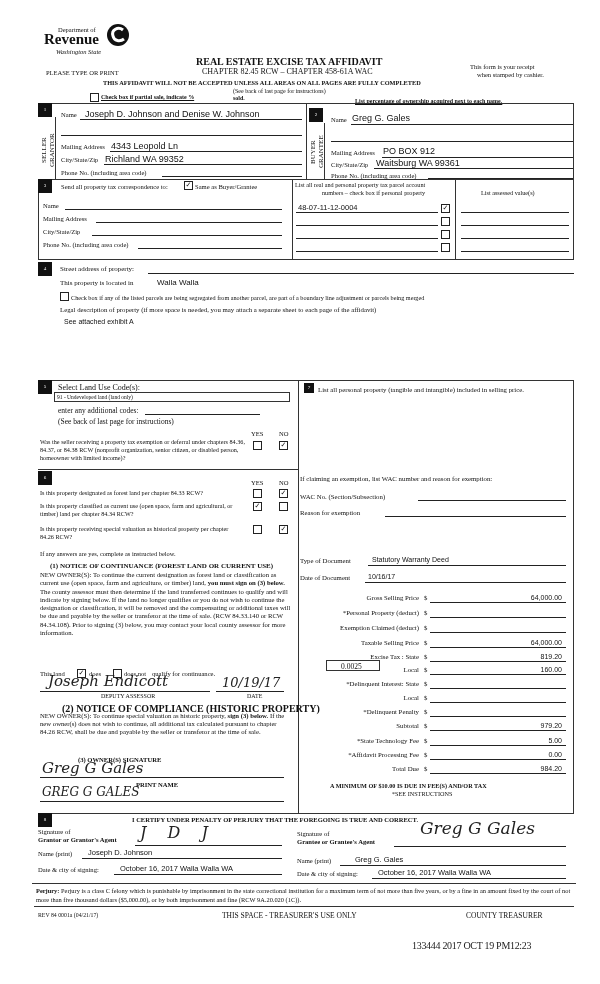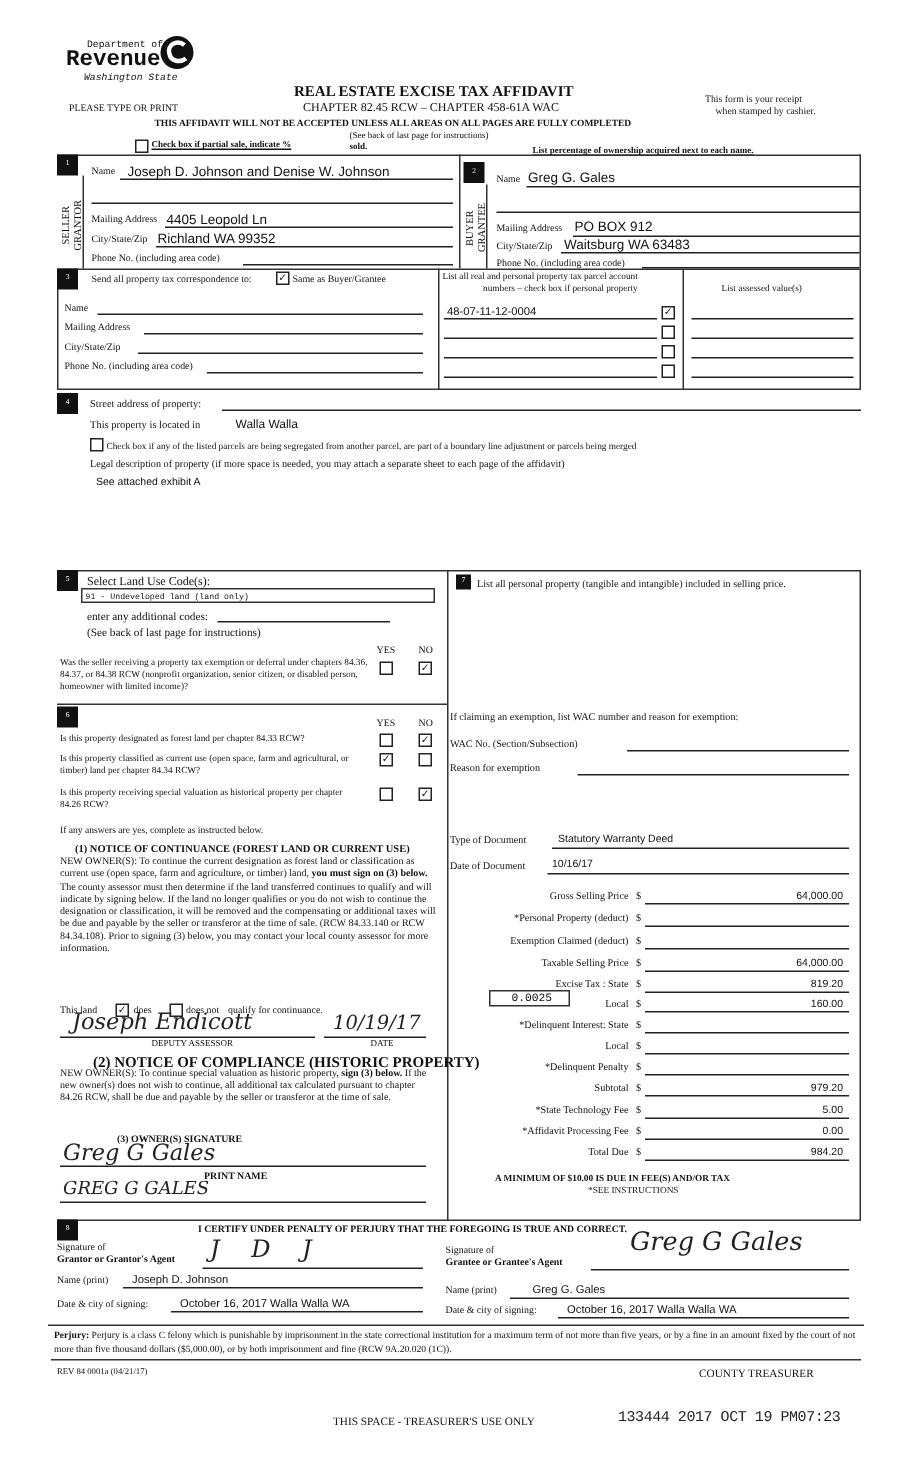--- a/index.html
+++ b/index.html
@@ -1,19 +1,19 @@
 <!DOCTYPE html>
 <html><head>
 <meta charset="utf-8">
 <style>
   * { box-sizing: border-box; margin: 0; padding: 0; }
   html, body { width: 600px; height: 984px; background: #fff; overflow: hidden; }
   body { position: relative; font-family: "Liberation Serif", serif; color: #111; font-size: 7px; }
   .abs { position: absolute; }
-  .sans { font-family: Liberation Mono, monospace; text-align: center; }
+  .sans { font-family: Liberation Serif, serif; text-align: center; }
   .bold { font-weight: bold; }
   .badge { position: absolute; background: #111; color: #fff; font-size: 5px; text-align: center; line-height: 13px; width: 14px; height: 14px; font-family: "Liberation Serif", serif; }
   .line { position: absolute; border-bottom: 1px solid #222; }
   .filled { font-family: "Liberation Sans", sans-serif; font-size: 9px; color: #111; position: absolute; white-space: nowrap; }
   .lbl { position: absolute; white-space: nowrap; font-size: 6.6px; }
   .cb { position: absolute; width: 9px; height: 9px; border: 1px solid #222; background: #fff; font-size: 7px; line-height: 7px; text-align: center; font-family: "DejaVu Sans", sans-serif; }
   .box { position: absolute; border: 1px solid #333; }
   .vtext { position: absolute; writing-mode: vertical-rl; transform: rotate(180deg); font-size: 7px; text-align: center; line-height: 8px; }
   .val { position: absolute; font-family: "Liberation Sans", sans-serif; font-size: 7px; text-align: right; white-space: nowrap; }
   .sig { position: absolute; font-family: "DejaVu Serif", serif; font-style: italic; color: #222; white-space: nowrap; }
@@ -51,21 +51,21 @@
 <div class="vtext" style="left:40px;top:128px;height:44px;">
   <span>SELLER</span><br>
   <span>GRANTOR</span>
 </div>
 <div class="lbl" style="left:61px;top:111px;">Name</div>
 <div class="line" style="left:80px;top:119px;width:222px;"></div>
 <div class="filled" style="left:85px;top:109px;">Joseph D. Johnson and Denise W. Johnson</div>
 <div class="line" style="left:61px;top:135px;width:241px;"></div>
 <div class="lbl" style="left:61px;top:143px;">Mailing Address</div>
 <div class="line" style="left:110px;top:151px;width:192px;"></div>
-<div class="filled" style="left:111px;top:141px;">4405 Leopold Ln</div>
+<div class="filled" style="left:111px;top:141px;">4343 Leopold Ln</div>
 <div class="lbl" style="left:61px;top:156px;">City/State/Zip</div>
 <div class="line" style="left:104px;top:164px;width:198px;"></div>
 <div class="filled" style="left:105px;top:154px;">Richland WA 99352</div>
 <div class="lbl" style="left:61px;top:169px;">Phone No. (including area code)</div>
 <div class="line" style="left:162px;top:176px;width:140px;"></div>
 
 <div class="badge" style="left:309px;top:108px;">2</div>
 <div class="box" style="left:306px;top:123px;width:19px;height:56px;border-width:0 1px 0 0;"></div>
 <div class="vtext" style="left:309px;top:130px;height:44px;">
   <span>BUYER</span><br>
@@ -73,21 +73,21 @@
 </div>
 <div class="lbl" style="left:331px;top:116px;">Name</div>
 <div class="line" style="left:351px;top:124px;width:222px;"></div>
 <div class="filled" style="left:352px;top:113px;">Greg G. Gales</div>
 <div class="line" style="left:331px;top:141px;width:242px;"></div>
 <div class="lbl" style="left:331px;top:149px;">Mailing Address</div>
 <div class="line" style="left:382px;top:157px;width:191px;"></div>
 <div class="filled" style="left:383px;top:146px;">PO BOX 912</div>
 <div class="lbl" style="left:331px;top:161px;">City/State/Zip</div>
 <div class="line" style="left:374px;top:168px;width:199px;"></div>
-<div class="filled" style="left:376px;top:158px;">Waitsburg WA 63483</div>
+<div class="filled" style="left:376px;top:158px;">Waitsburg WA 99361</div>
 <div class="lbl" style="left:331px;top:172px;">Phone No. (including area code)</div>
 <div class="line" style="left:428px;top:178px;width:145px;"></div>
 
 <div class="box" style="left:38px;top:179px;width:536px;height:81px;"></div>
 <div class="box" style="left:292px;top:179px;width:0;height:81px;border-width:0 0 0 1px;"></div>
 <div class="box" style="left:455px;top:179px;width:0;height:81px;border-width:0 0 0 1px;"></div>
 <div class="badge" style="left:38px;top:179px;">3</div>
 <div class="lbl" style="left:61px;top:183px;">Send all property tax correspondence to:</div>
 <div class="cb" style="left:184px;top:181px;"><span>✓</span></div>
 <div class="lbl" style="left:195px;top:183px;">Same as Buyer/Grantee</div>
@@ -336,15 +336,15 @@
 <div class="line" style="left:372px;top:878px;width:194px;"></div>
 <div class="filled" style="left:378px;top:868px;font-size:7.5px;">October 16, 2017 Walla Walla WA</div>
 
 <div class="box" style="left:32px;top:883px;width:544px;height:0;border-width:1px 0 0 0;"></div>
 <div class="abs" style="left:36px;top:886px;width:540px;font-size:6.4px;line-height:9px;">
   <b>Perjury:</b>
   <span>Perjury is a class C felony which is punishable by imprisonment in the state correctional institution for a maximum term of not more than five years, or by a fine in an amount fixed by the court of not more than five thousand dollars ($5,000.00), or by both imprisonment and fine (RCW 9A.20.020 (1C)).</span>
 </div>
 <div class="box" style="left:34px;top:906px;width:540px;height:0;border-width:1px 0 0 0;"></div>
 <div class="lbl" style="left:38px;top:912px;font-size:5.8px;">REV 84 0001a (04/21/17)</div>
-<div class="lbl" style="left:222px;top:911px;font-size:7.5px;margin-top:32px;">THIS SPACE - TREASURER'S USE ONLY</div>
+<div class="lbl" style="left:222px;top:911px;font-size:7.5px;">THIS SPACE - TREASURER'S USE ONLY</div>
 <div class="lbl" style="left:466px;top:911px;font-size:7.5px;">COUNTY TREASURER</div>
-<div class="lbl sans" style="left:412px;top:940px;font-size:10px;letter-spacing:-0.3px;color:#222;">133444 2017 OCT 19 PM07:23</div>
+<div class="lbl sans" style="left:412px;top:940px;font-size:10px;letter-spacing:-0.3px;color:#222;">133444 2017 OCT 19 PM12:23</div>
 
 </body></html>

